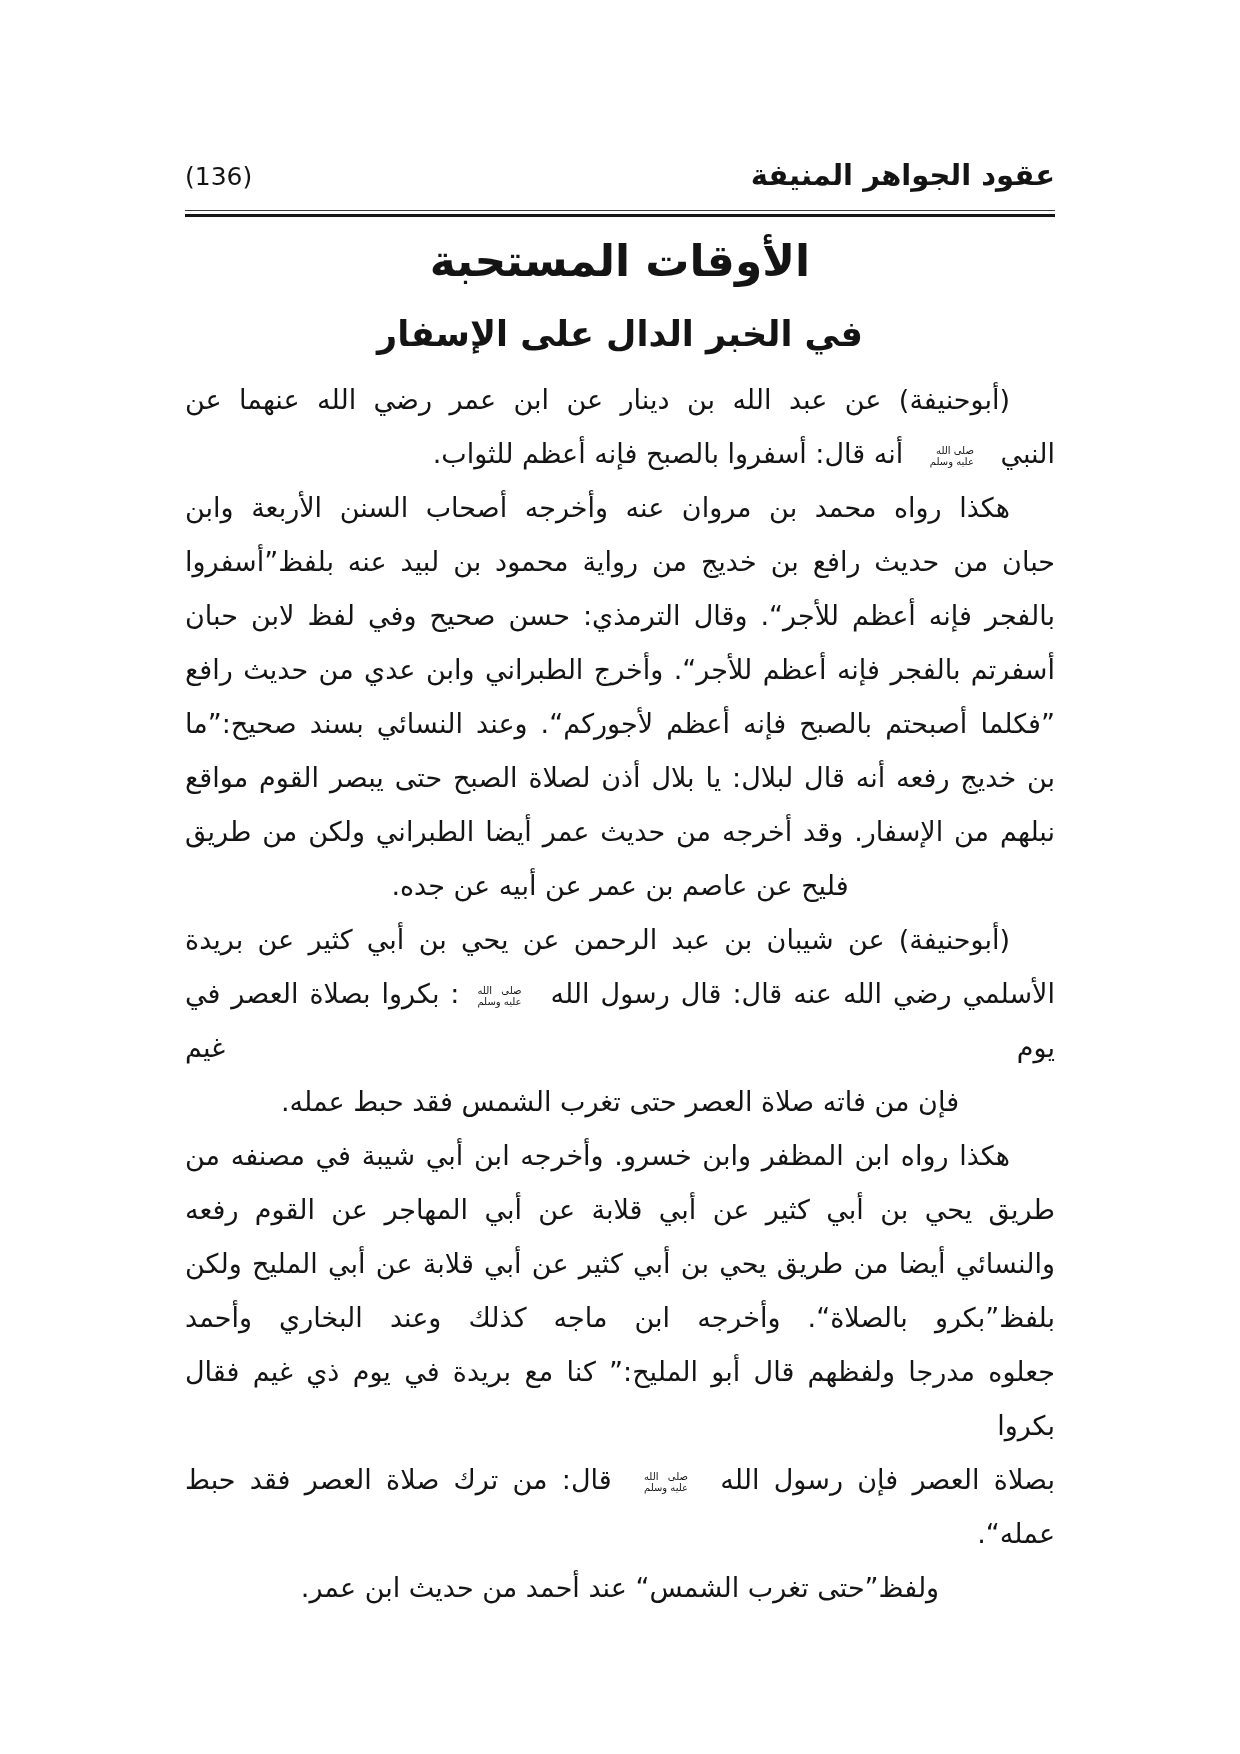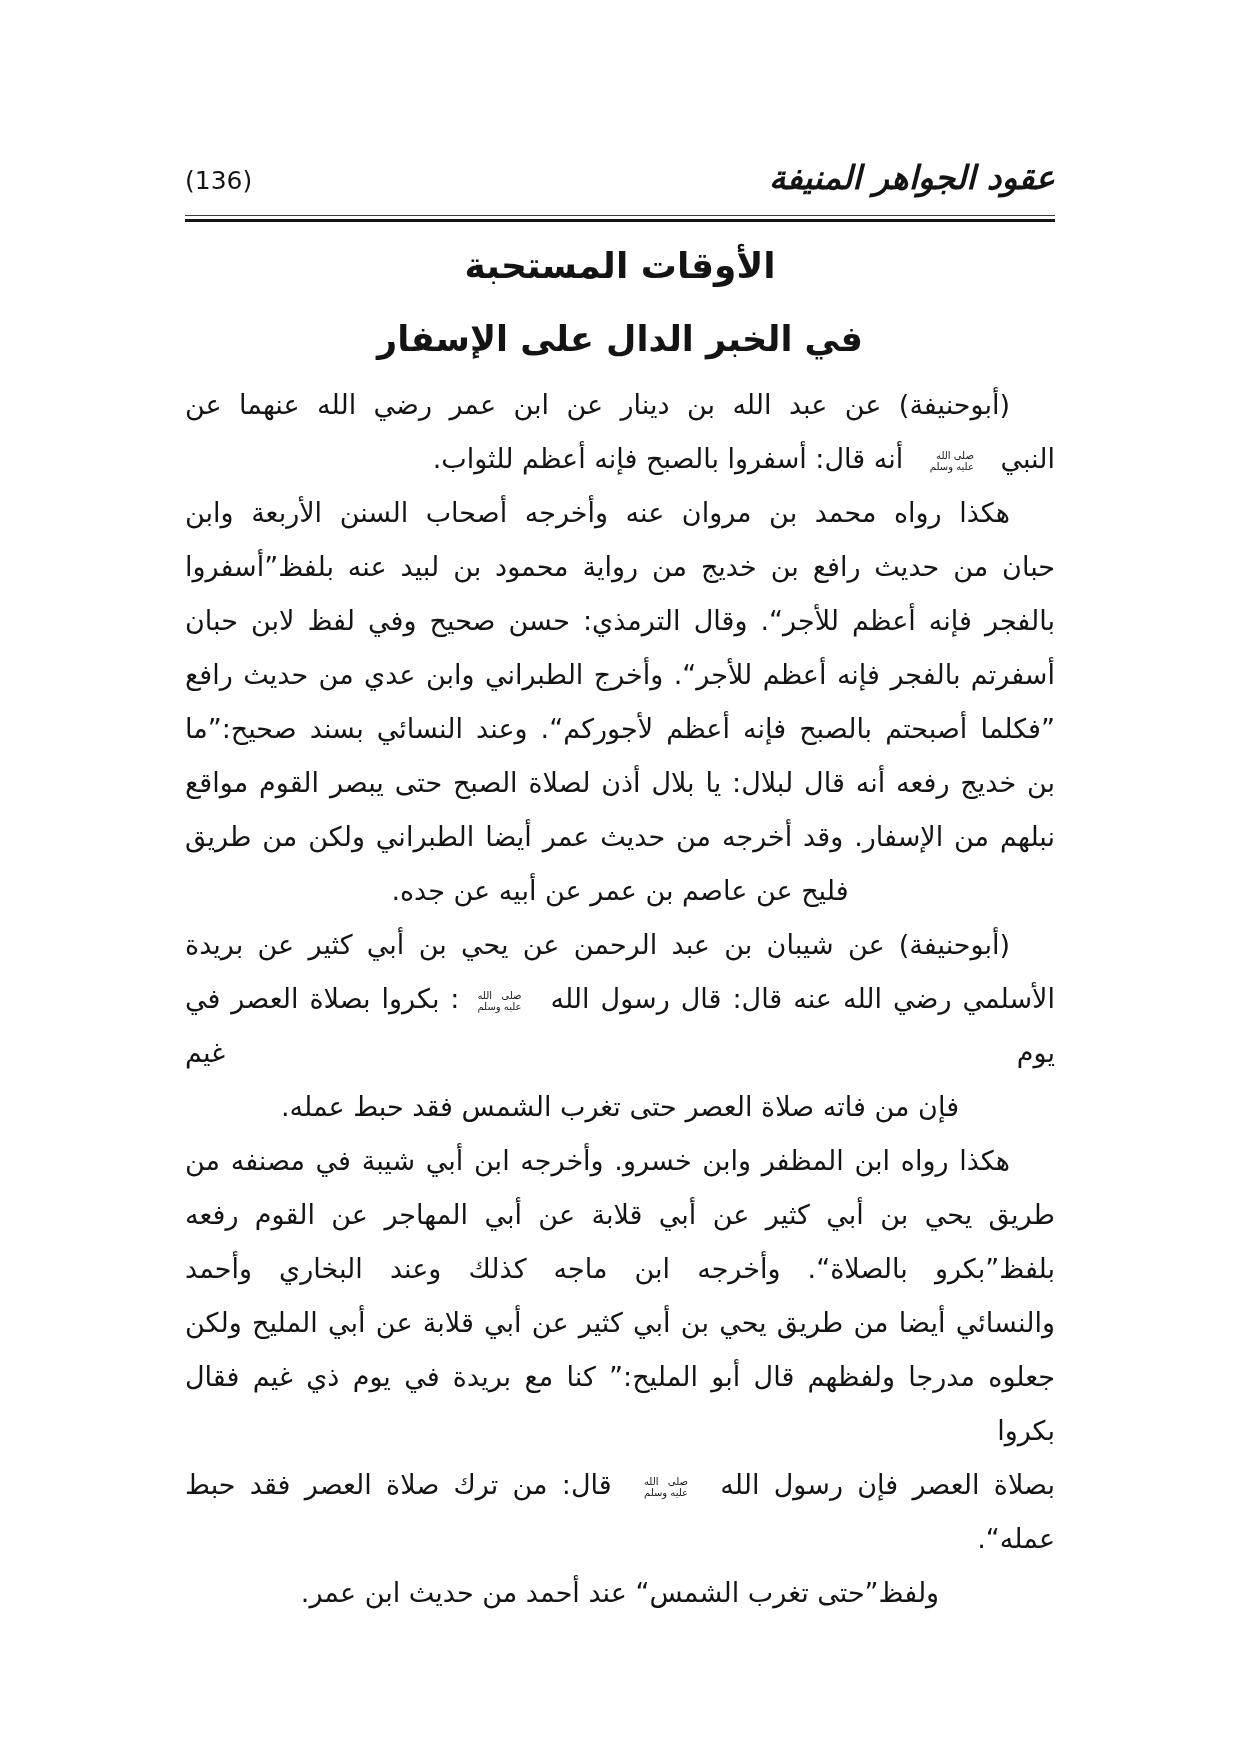--- a/index.html
+++ b/index.html
@@ -16,40 +16,39 @@
     font-family: "DejaVu Sans", sans-serif;
     overflow: hidden;
   }
   
   .pagehead {
     display: flex;
     justify-content: space-between;
     align-items: baseline;
   }
   .book-title {
-    font-size: 33px;
+    font-size: 29px;
     font-weight: bold;
     letter-spacing: -0.5px;
-    font-style: italic;
   }
   .page-number {
     font-size: 25px;
     direction: rtl;
   }
   .double-rule {
     margin-top: 18px;
     height: 3px;
     border-top: 1.5px solid #3a3a3a;
     border-bottom: 3px solid #151515;
   }
   
   .main-title {
     margin: 14px 0 0 0;
     text-align: center;
-    font-size: 36px;
+    font-size: 44px;
     font-weight: bold;
     line-height: 60px;
   }
   .sub-title {
     margin: 18px 0 12px 0;
     text-align: center;
     font-size: 35px;
     font-weight: bold;
     line-height: 50px;
   }
@@ -126,20 +125,20 @@
 
   <div class="para">
       <div class="line">(أبوحنيفة) عن شيبان بن عبد الرحمن عن يحي بن أبي كثير عن بريدة</div>
       <div class="line">الأسلمي رضي الله عنه قال: قال رسول الله <span class="saw"><span>صلى الله</span><span>عليه وسلم</span></span>: بكروا بصلاة العصر في يوم غيم</div>
       <div class="line last-center">فإن من فاته صلاة العصر حتى تغرب الشمس فقد حبط عمله.</div>
     </div>
 
   <div class="para">
       <div class="line">هكذا رواه ابن المظفر وابن خسرو. وأخرجه ابن أبي شيبة في مصنفه من</div>
       <div class="line">طريق يحي بن أبي كثير عن أبي قلابة عن أبي المهاجر عن القوم رفعه</div>
+      <div class="line">والنسائي أيضا من طريق يحي بن أبي كثير عن أبي قلابة عن أبي المليح ولكن</div>
       <div class="line">بلفظ”بكرو بالصلاة“. وأخرجه ابن ماجه كذلك وعند البخاري وأحمد</div>
-      <div class="line">والنسائي أيضا من طريق يحي بن أبي كثير عن أبي قلابة عن أبي المليح ولكن</div>
       <div class="line">جعلوه مدرجا ولفظهم قال أبو المليح:” كنا مع بريدة في يوم ذي غيم فقال بكروا</div>
       <div class="line">بصلاة العصر فإن رسول الله <span class="saw"><span>صلى الله</span><span>عليه وسلم</span></span> قال: من ترك صلاة العصر فقد حبط عمله“.</div>
       <div class="line last-center">ولفظ”حتى تغرب الشمس“ عند أحمد من حديث ابن عمر.</div>
     </div>
 
 </div>
 
 </body></html>

